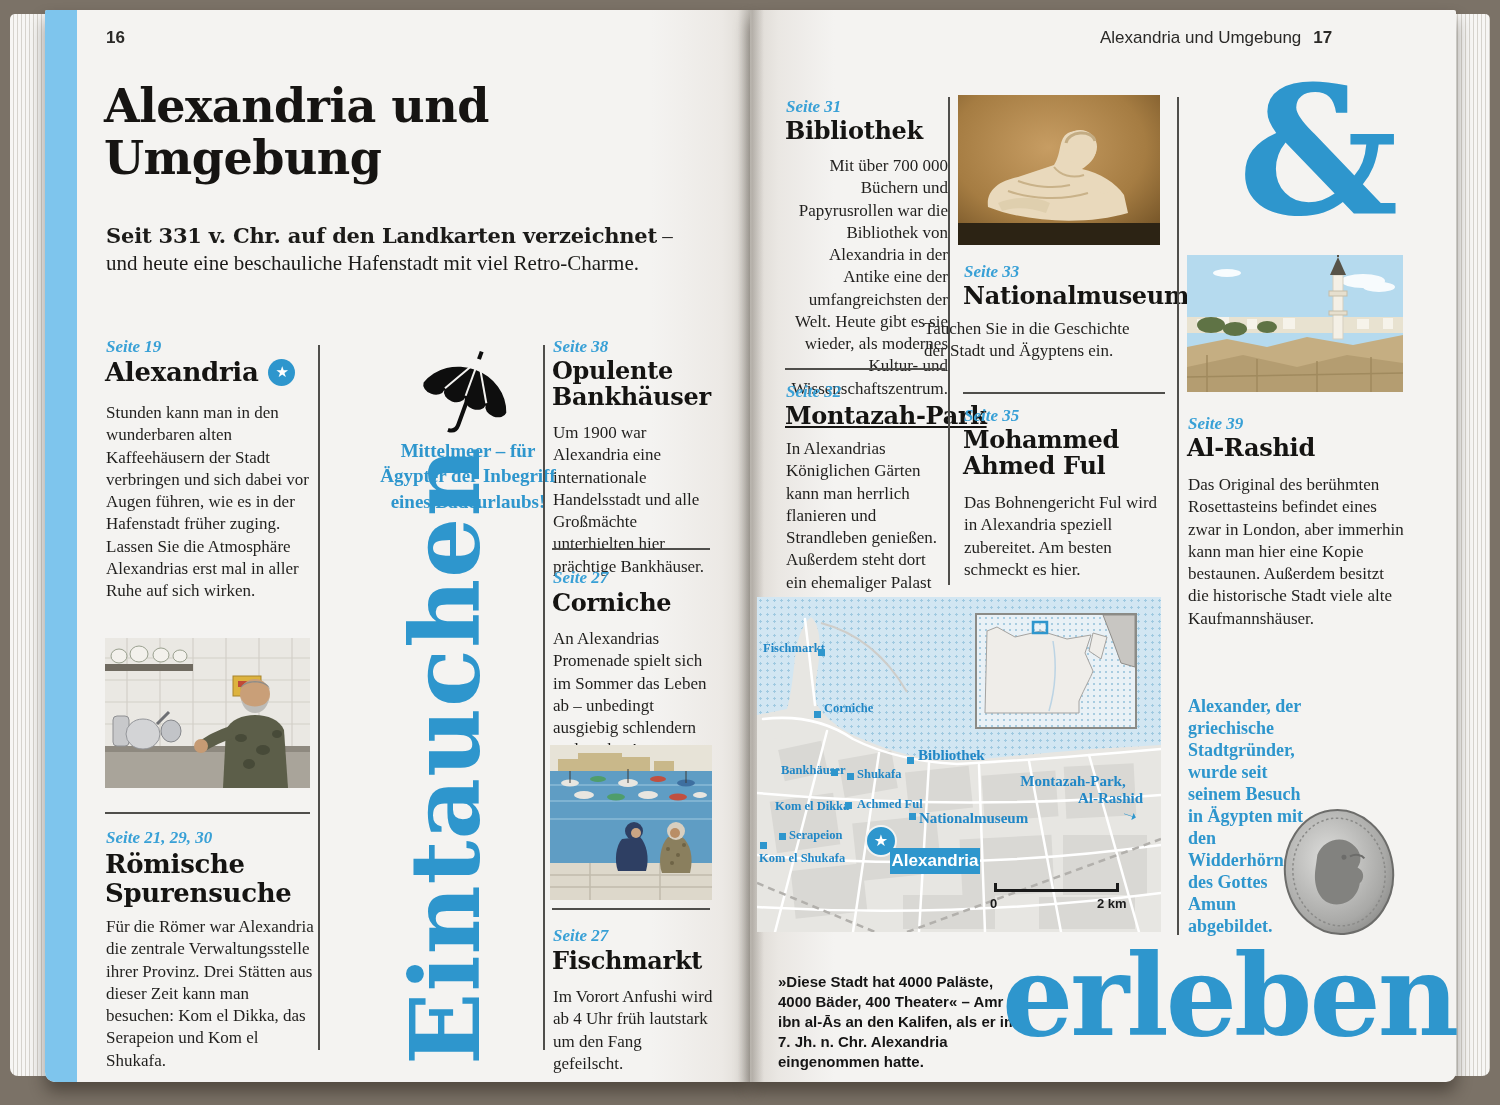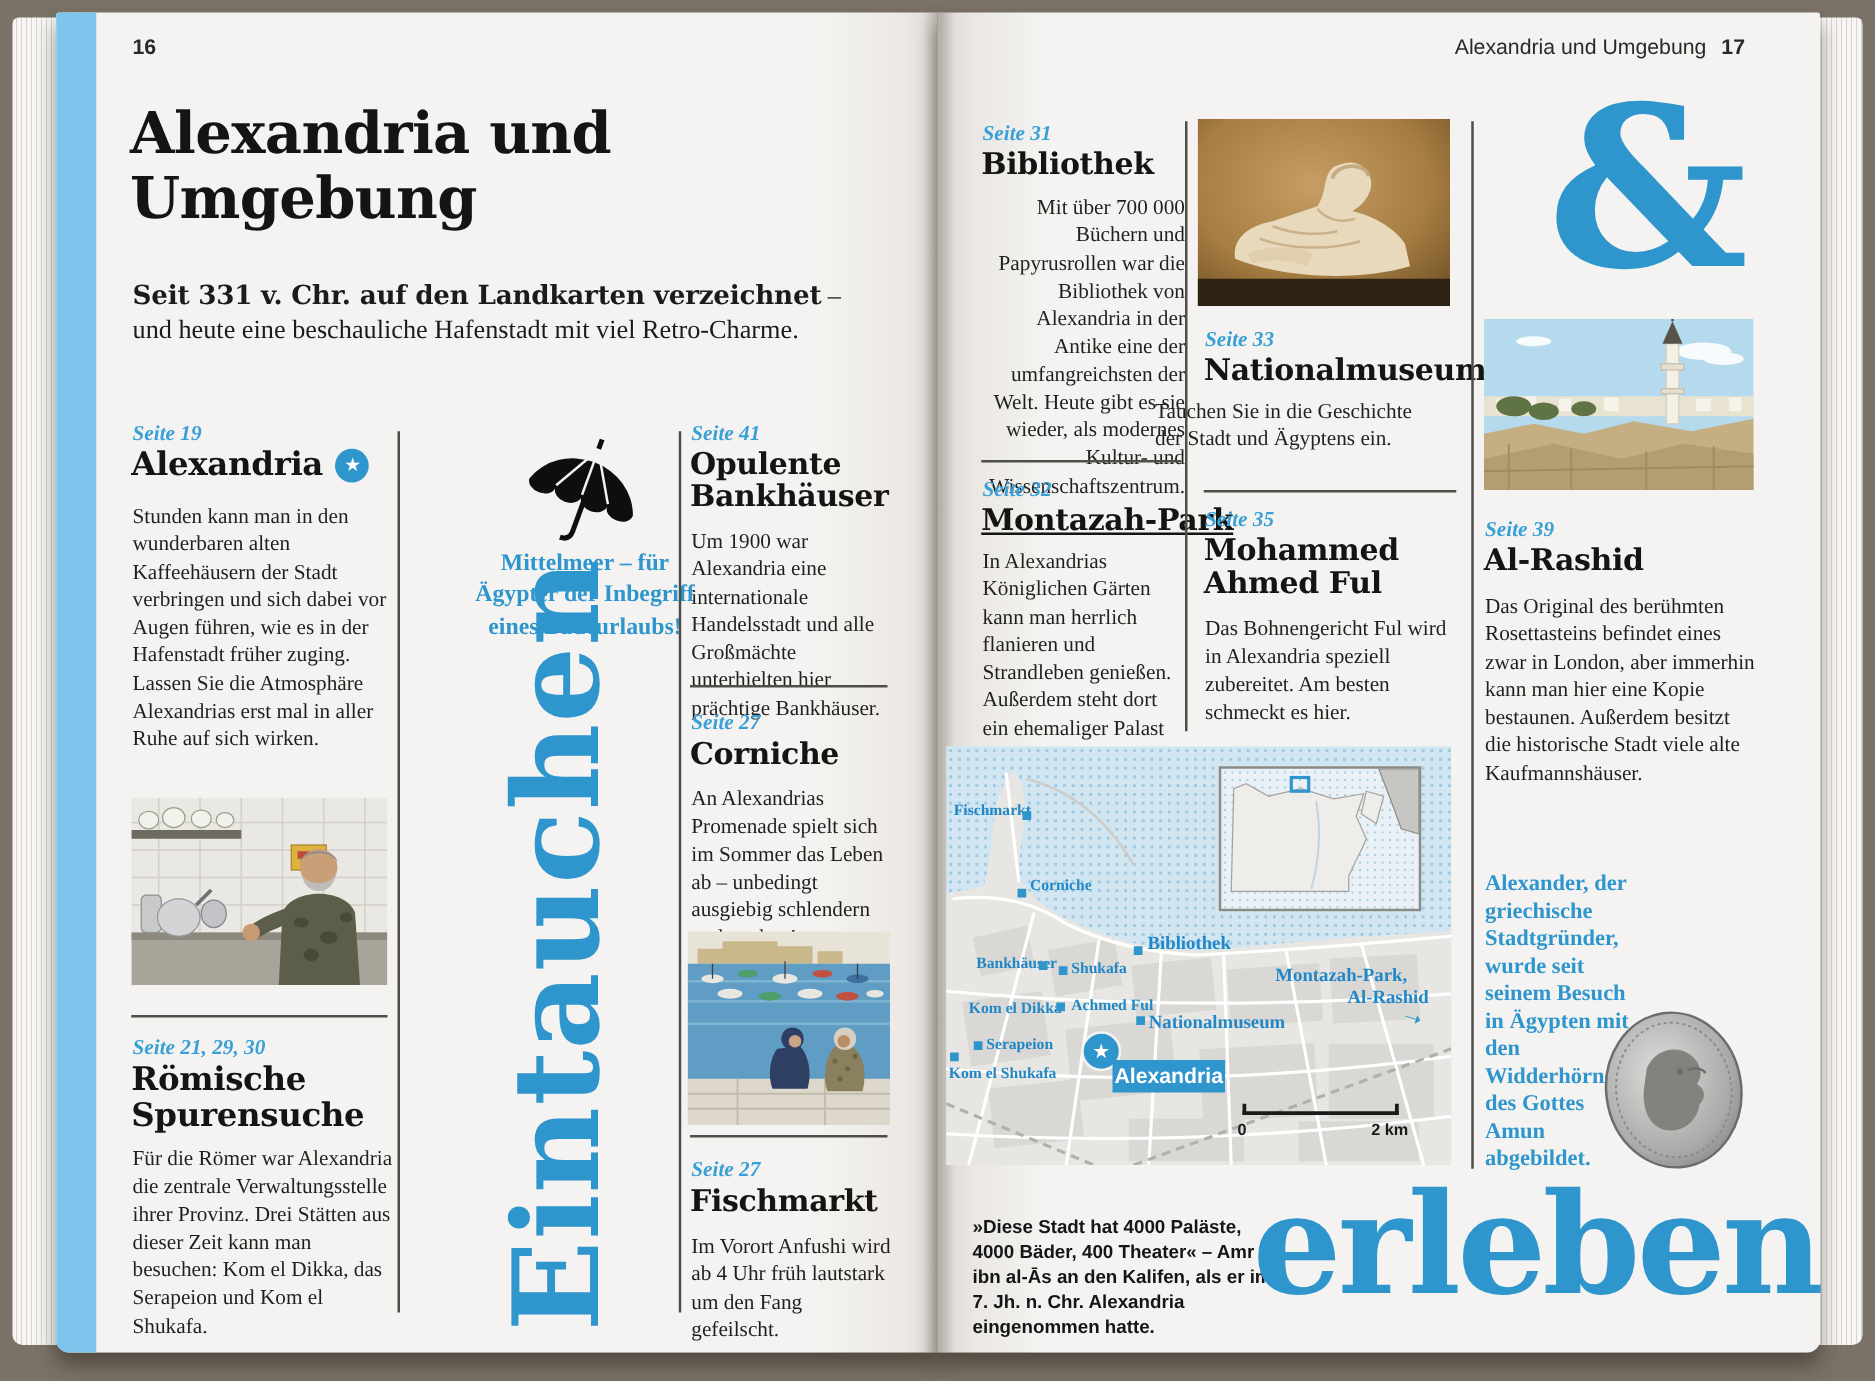--- a/index.html
+++ b/index.html
@@ -153,21 +153,21 @@
       </g>
       <path d="M58,52 L58,78 Q58,86 50,86" stroke="#0e0e0e" stroke-width="4" fill="none"></path>
     </g>
   </svg>
 </div>
 <div class="abs callout" style="left:372px;top:438px;">Mittelmeer – für Ägypter der Inbegriff eines Badeurlaubs!</div>
 <div class="abs display vword" style="left:398px;top:535px;">Eintauchen</div>
 
 <div class="abs vline" style="left:543px;top:345px;height:705px;"></div>
 
-<div class="abs seite" style="left:553px;top:337px;">Seite 41</div>
+<div class="abs seite" style="left:553px;top:337px;">Seite 38</div>
 <div class="abs h-entry" style="left:552px;top:358px;width:162px;">Opulente Bankhäuser</div>
 <div class="abs body-txt" style="left:553px;top:422px;width:160px;">Um 1900 war Alexandria eine internationale Handelsstadt und alle Großmächte unterhielten hier prächtige Bankhäuser.</div>
 
 <div class="abs hline" style="left:552px;top:548px;width:158px;"></div>
 
 <div class="abs seite" style="left:553px;top:568px;">Seite 27</div>
 <div class="abs h-entry" style="left:552px;top:590px;">Corniche</div>
 <div class="abs body-txt" style="left:553px;top:628px;width:160px;">An Alexandrias Promenade spielt sich im Sommer das Leben ab – unbedingt ausgiebig schlendern und gucken!</div>
 
 <div class="abs photo" style="left:550px;top:745px;width:162px;height:155px;">
@@ -221,21 +221,21 @@
       <circle cx="125" cy="88" r="5" fill="#b98e66"></circle>
   </svg>
 </div>
 
 <div class="abs hline" style="left:552px;top:908px;width:158px;"></div>
 
 <div class="abs seite" style="left:553px;top:926px;">Seite 27</div>
 <div class="abs h-entry" style="left:552px;top:948px;">Fischmarkt</div>
 <div class="abs body-txt" style="left:553px;top:986px;width:160px;">Im Vorort Anfushi wird ab 4 Uhr früh lautstark um den Fang gefeilscht.</div>
 
-<div class="abs" style="left:1100px;top:28px;width:296px;text-align:right;">
+<div class="abs" style="left:1100px;top:28px;width:296px;text-align:left;">
   <span class="runhead">Alexandria und Umgebung</span>
   <span class="pagenum" style="margin-left:8px;">17</span>
 </div>
 
 <div class="abs seite" style="left:786px;top:97px;">Seite 31</div>
 <div class="abs h-entry" style="left:785px;top:118px;">Bibliothek</div>
 <div class="abs body-txt" style="left:786px;top:155px;width:162px;text-align:right;">Mit über 700 000 Büchern und Papyrusrollen war die Bibliothek von Alexandria in der Antike eine der umfangreichsten der Welt. Heute gibt es sie wieder, als modernes Kultur- und Wissenschaftszentrum.</div>
 
 <div class="abs hline" style="left:785px;top:368px;width:160px;"></div>
 

